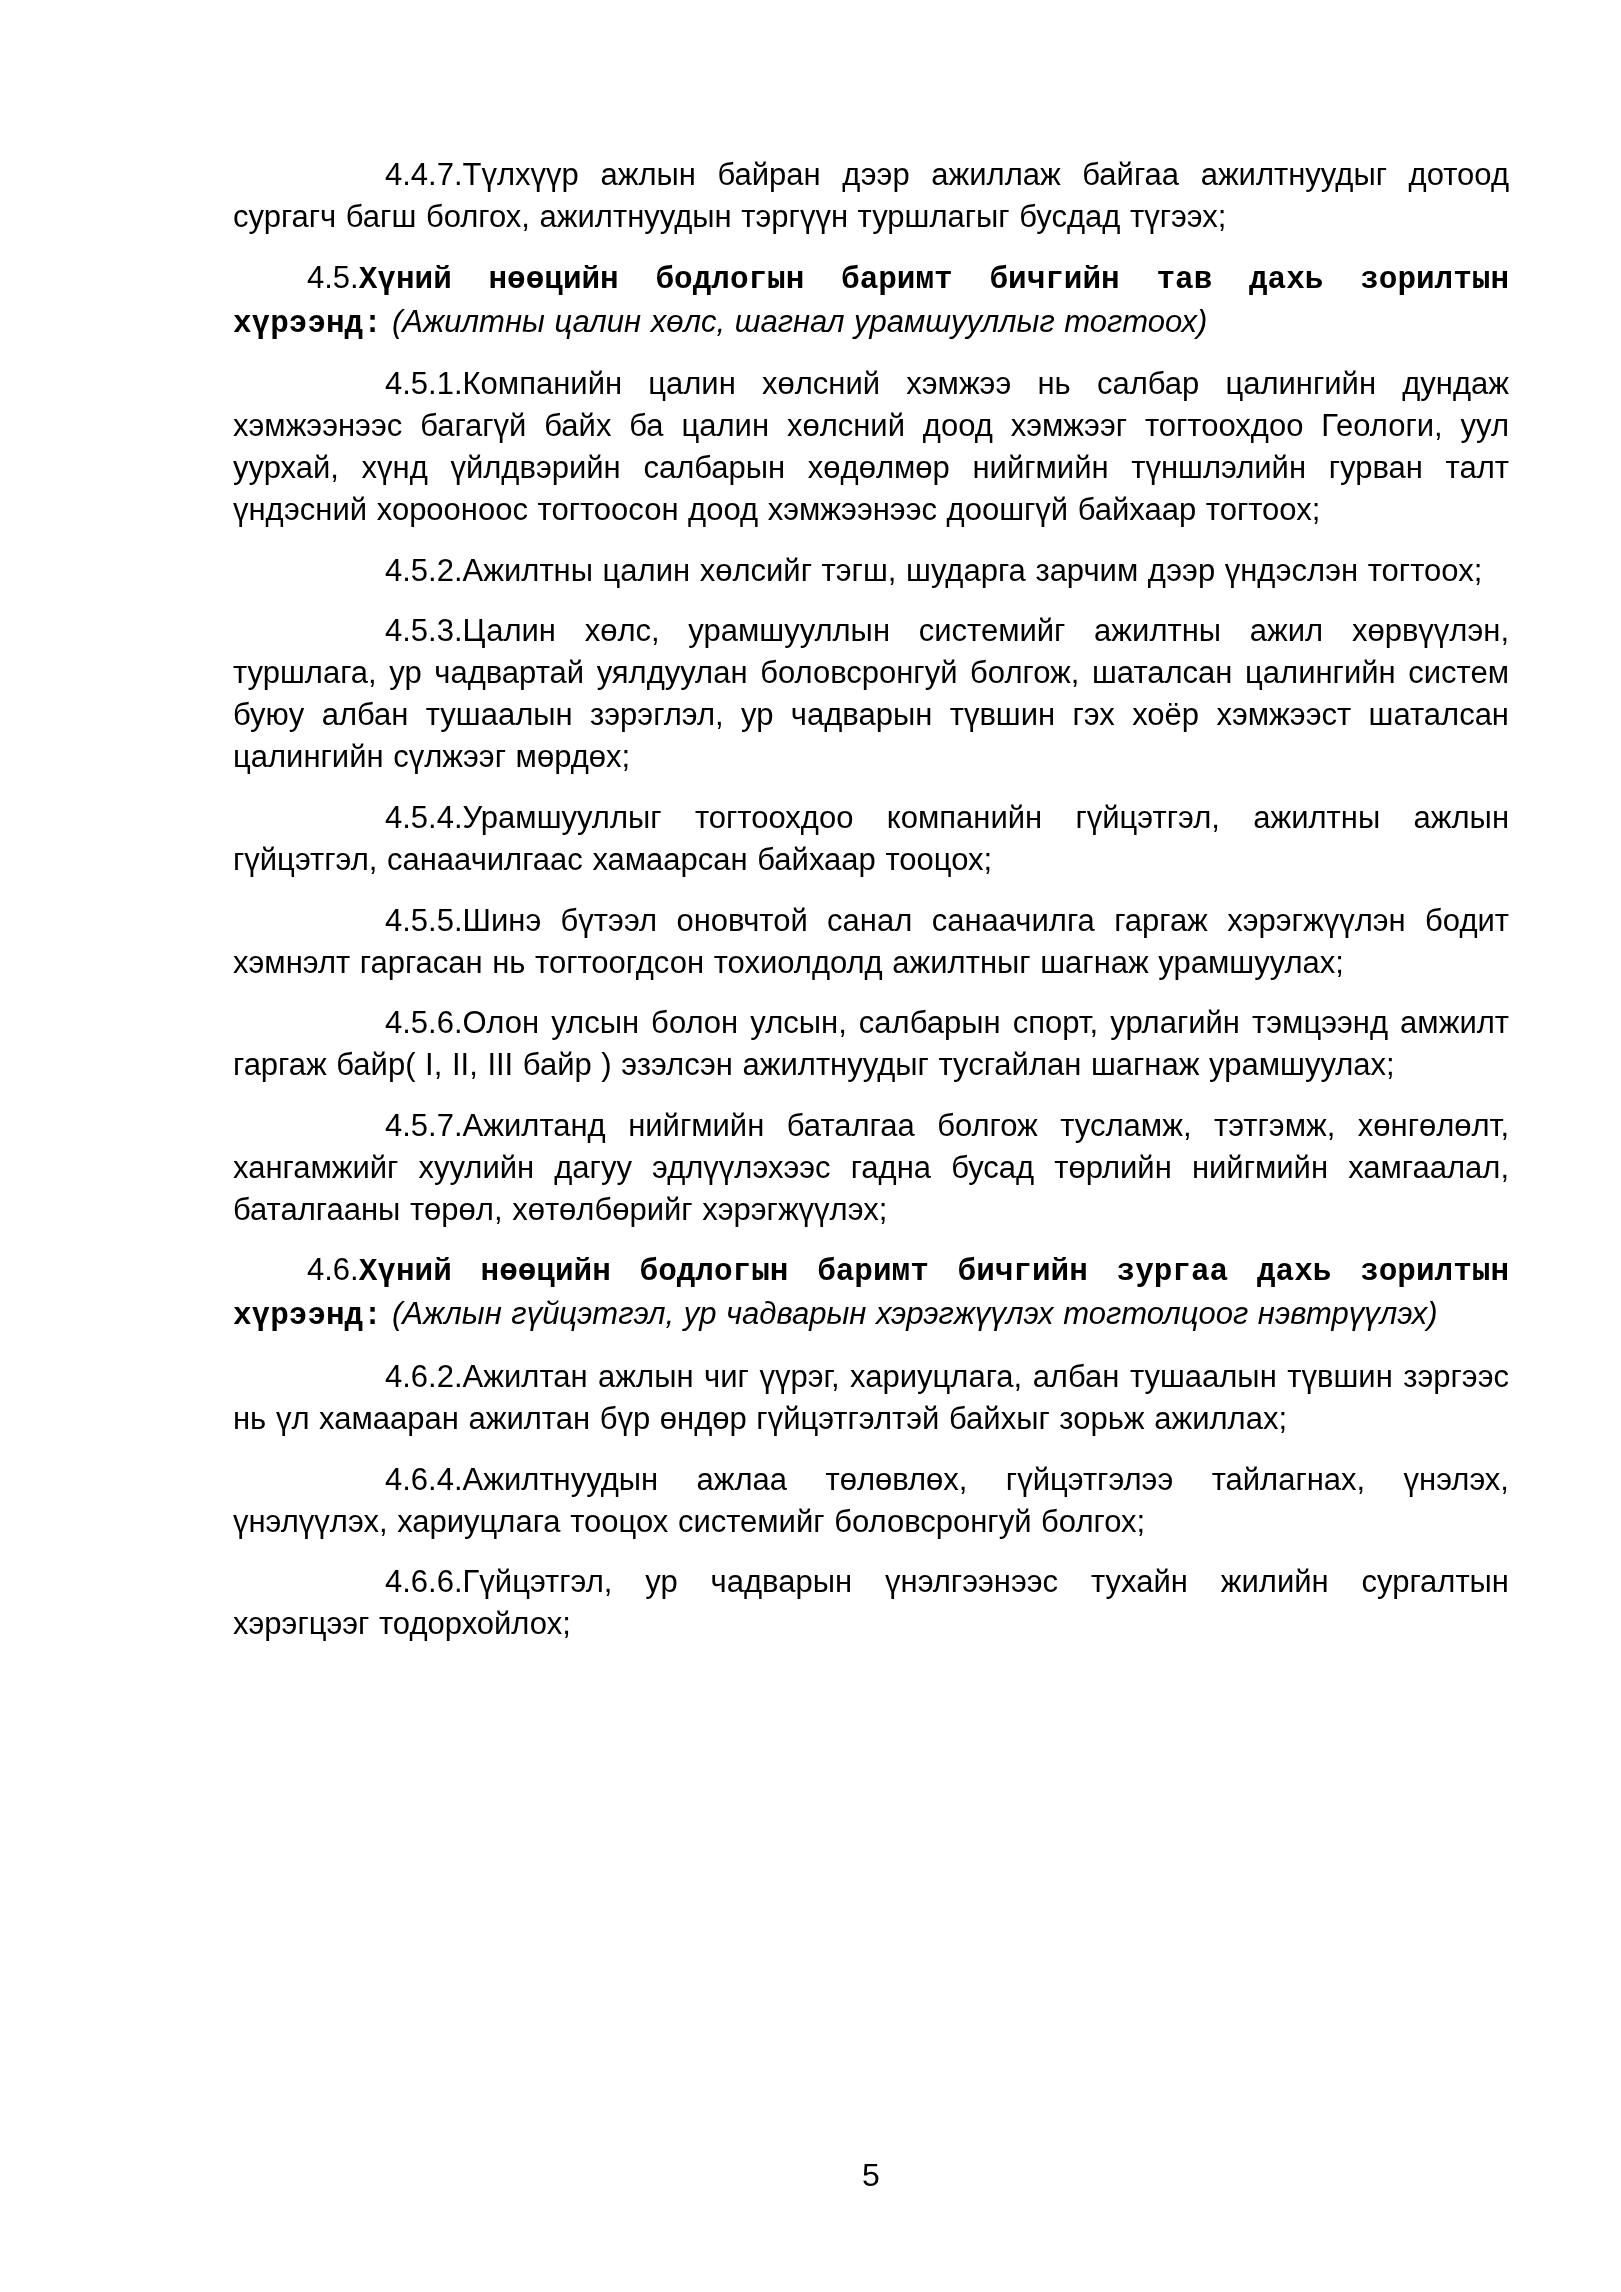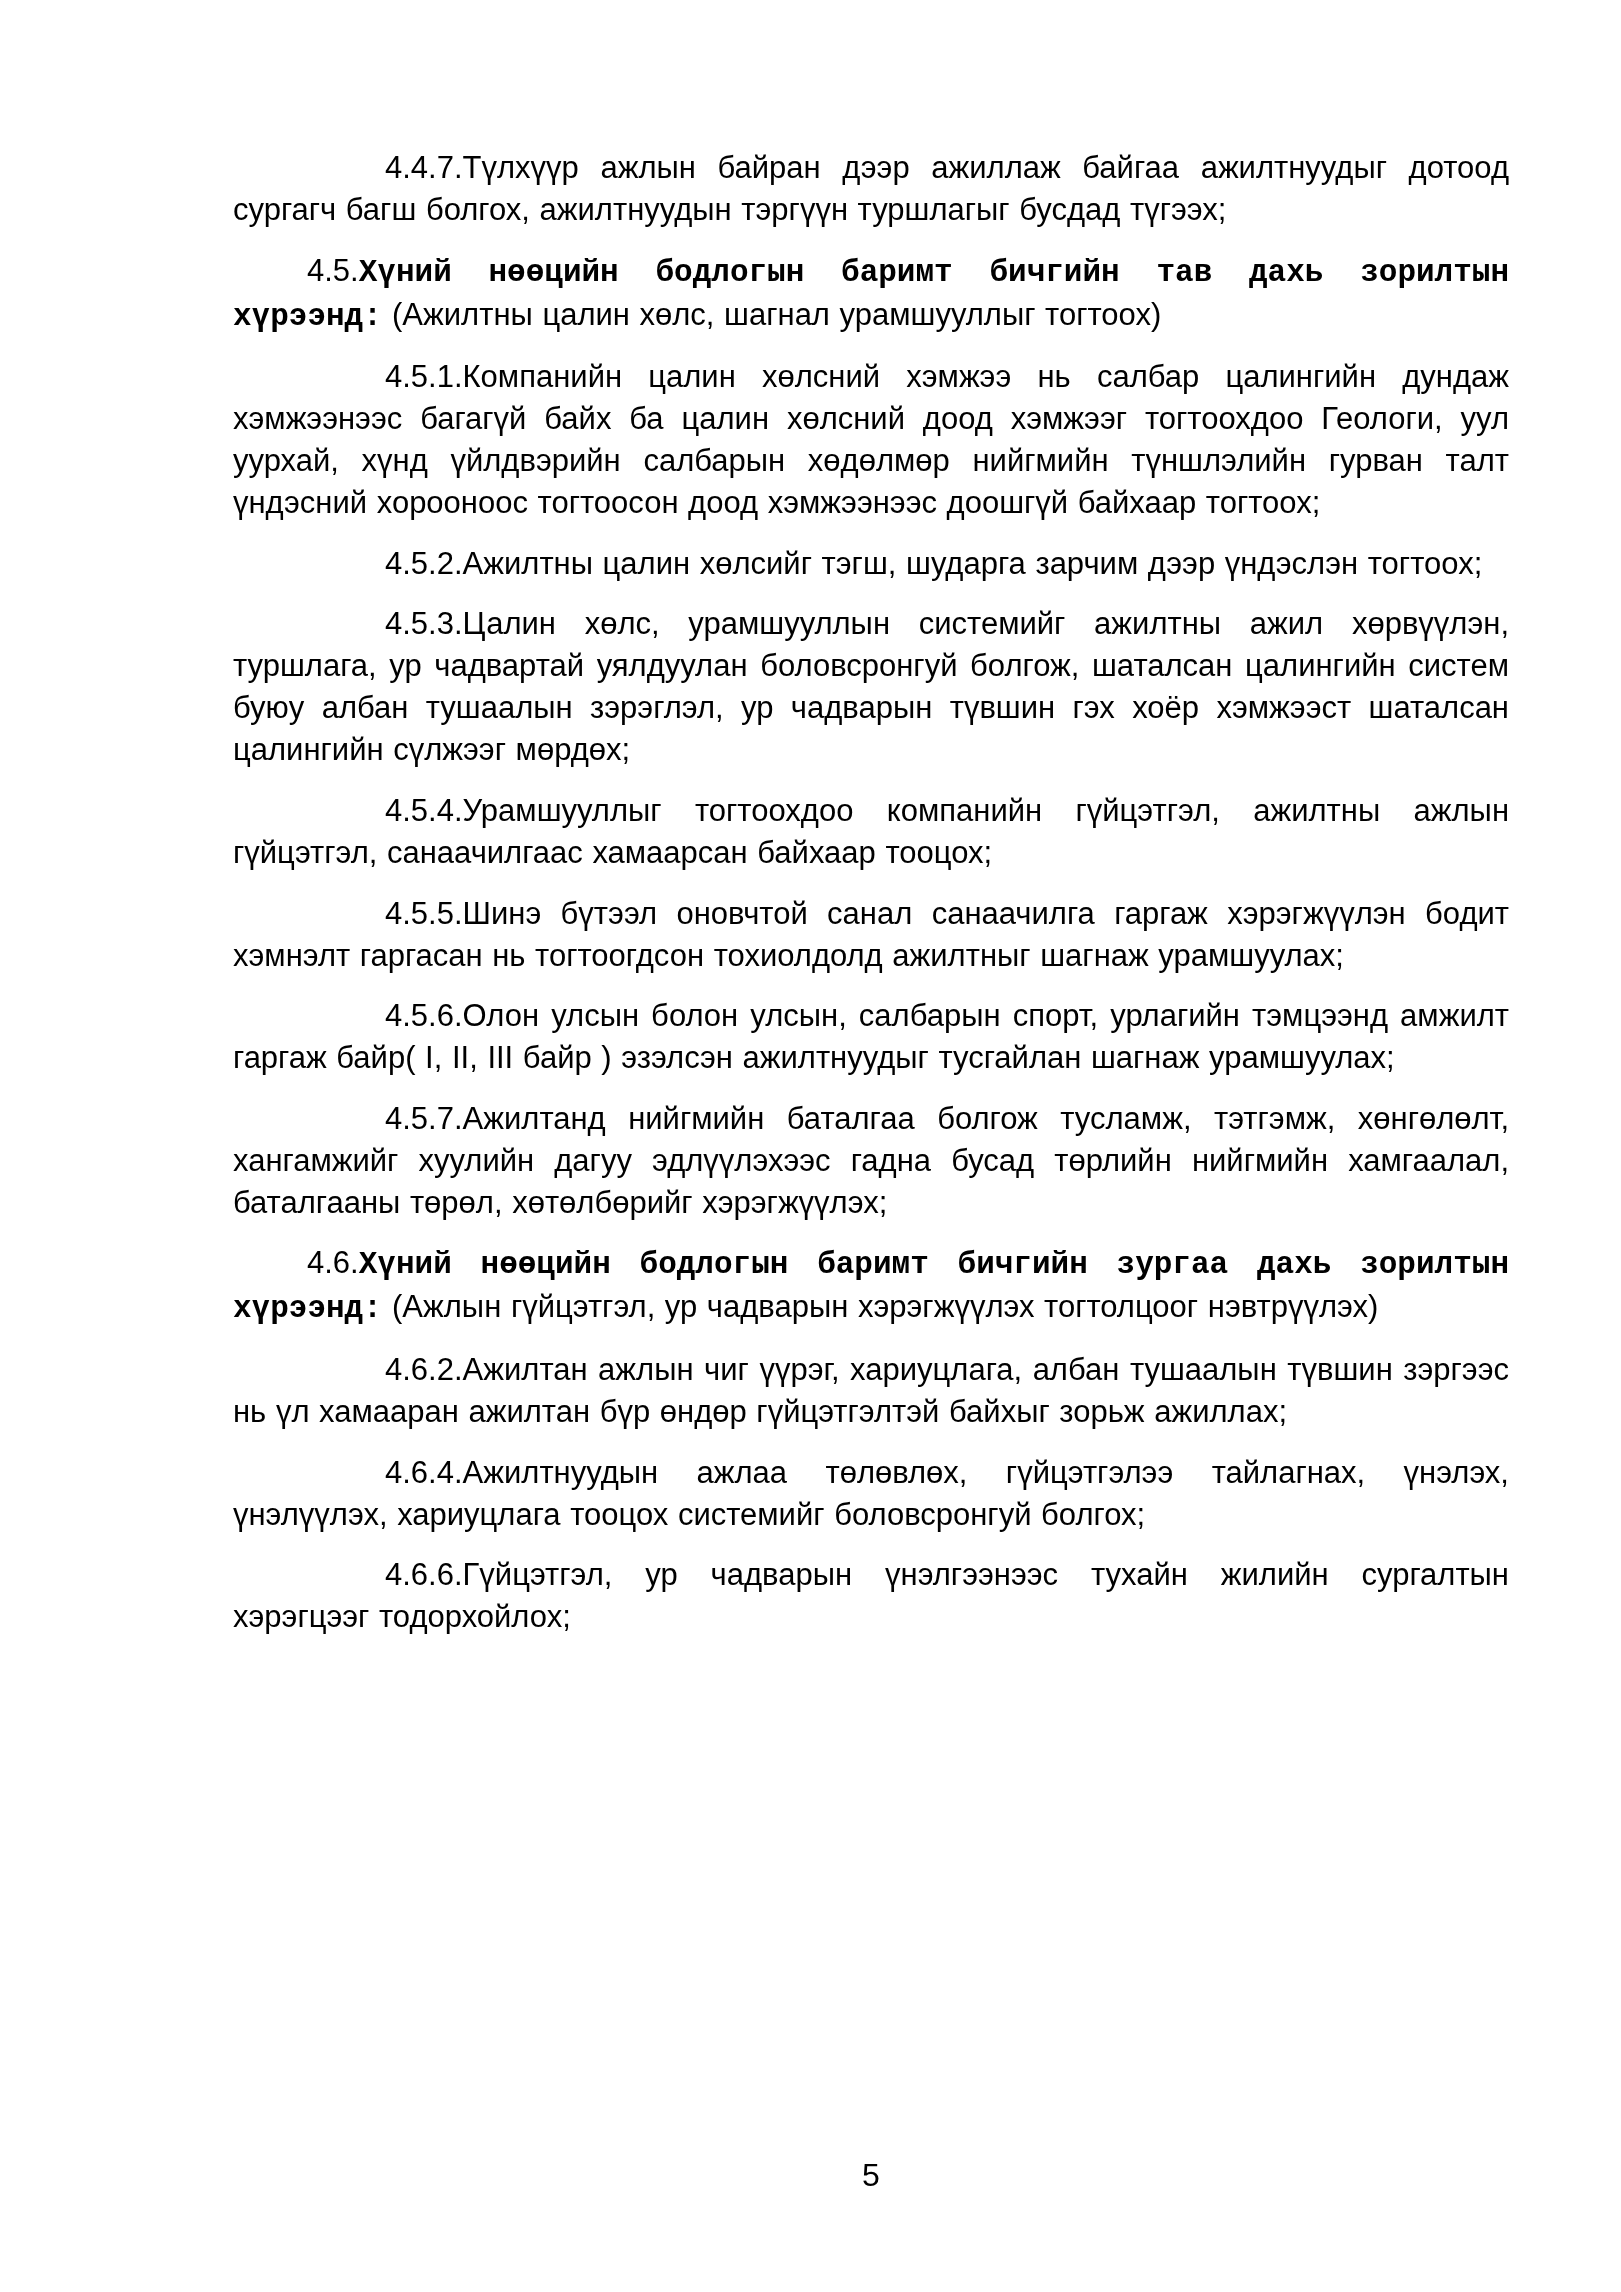--- a/index.html
+++ b/index.html
@@ -12,21 +12,21 @@
     width: 1621px;
     height: 2293px;
     background: #ffffff;
     color: #000000;
     font-family: "Liberation Sans", "DejaVu Sans", sans-serif;
     overflow: hidden;
     box-sizing: border-box;
   }
   .content {
     position: absolute;
-    top: 147px;
+    top: 154px;
     left: 233px;
     width: 1276px;
   }
   p.para {
     margin: 0 0 18.6px 0;
     font-size: 31px;
     line-height: 42px;
     text-align: justify;
     text-justify: inter-word;
     word-spacing: 1px;
@@ -36,20 +36,21 @@
     text-indent: 152px;
   }
   p.para.heading-para {
     text-indent: 74px;
   }
   .heading-para .h-bold {
     font-weight: bold;
     font-family: Liberation Mono, monospace;
   }
   .heading-para .h-italic {
+    font-style: italic;
     margin-left: 0.33em;
   }
   .page-number {
     position: absolute;
     top: 2154px;
     left: 233px;
     width: 1276px;
     text-align: center;
     font-size: 32px;
     line-height: 42px;

